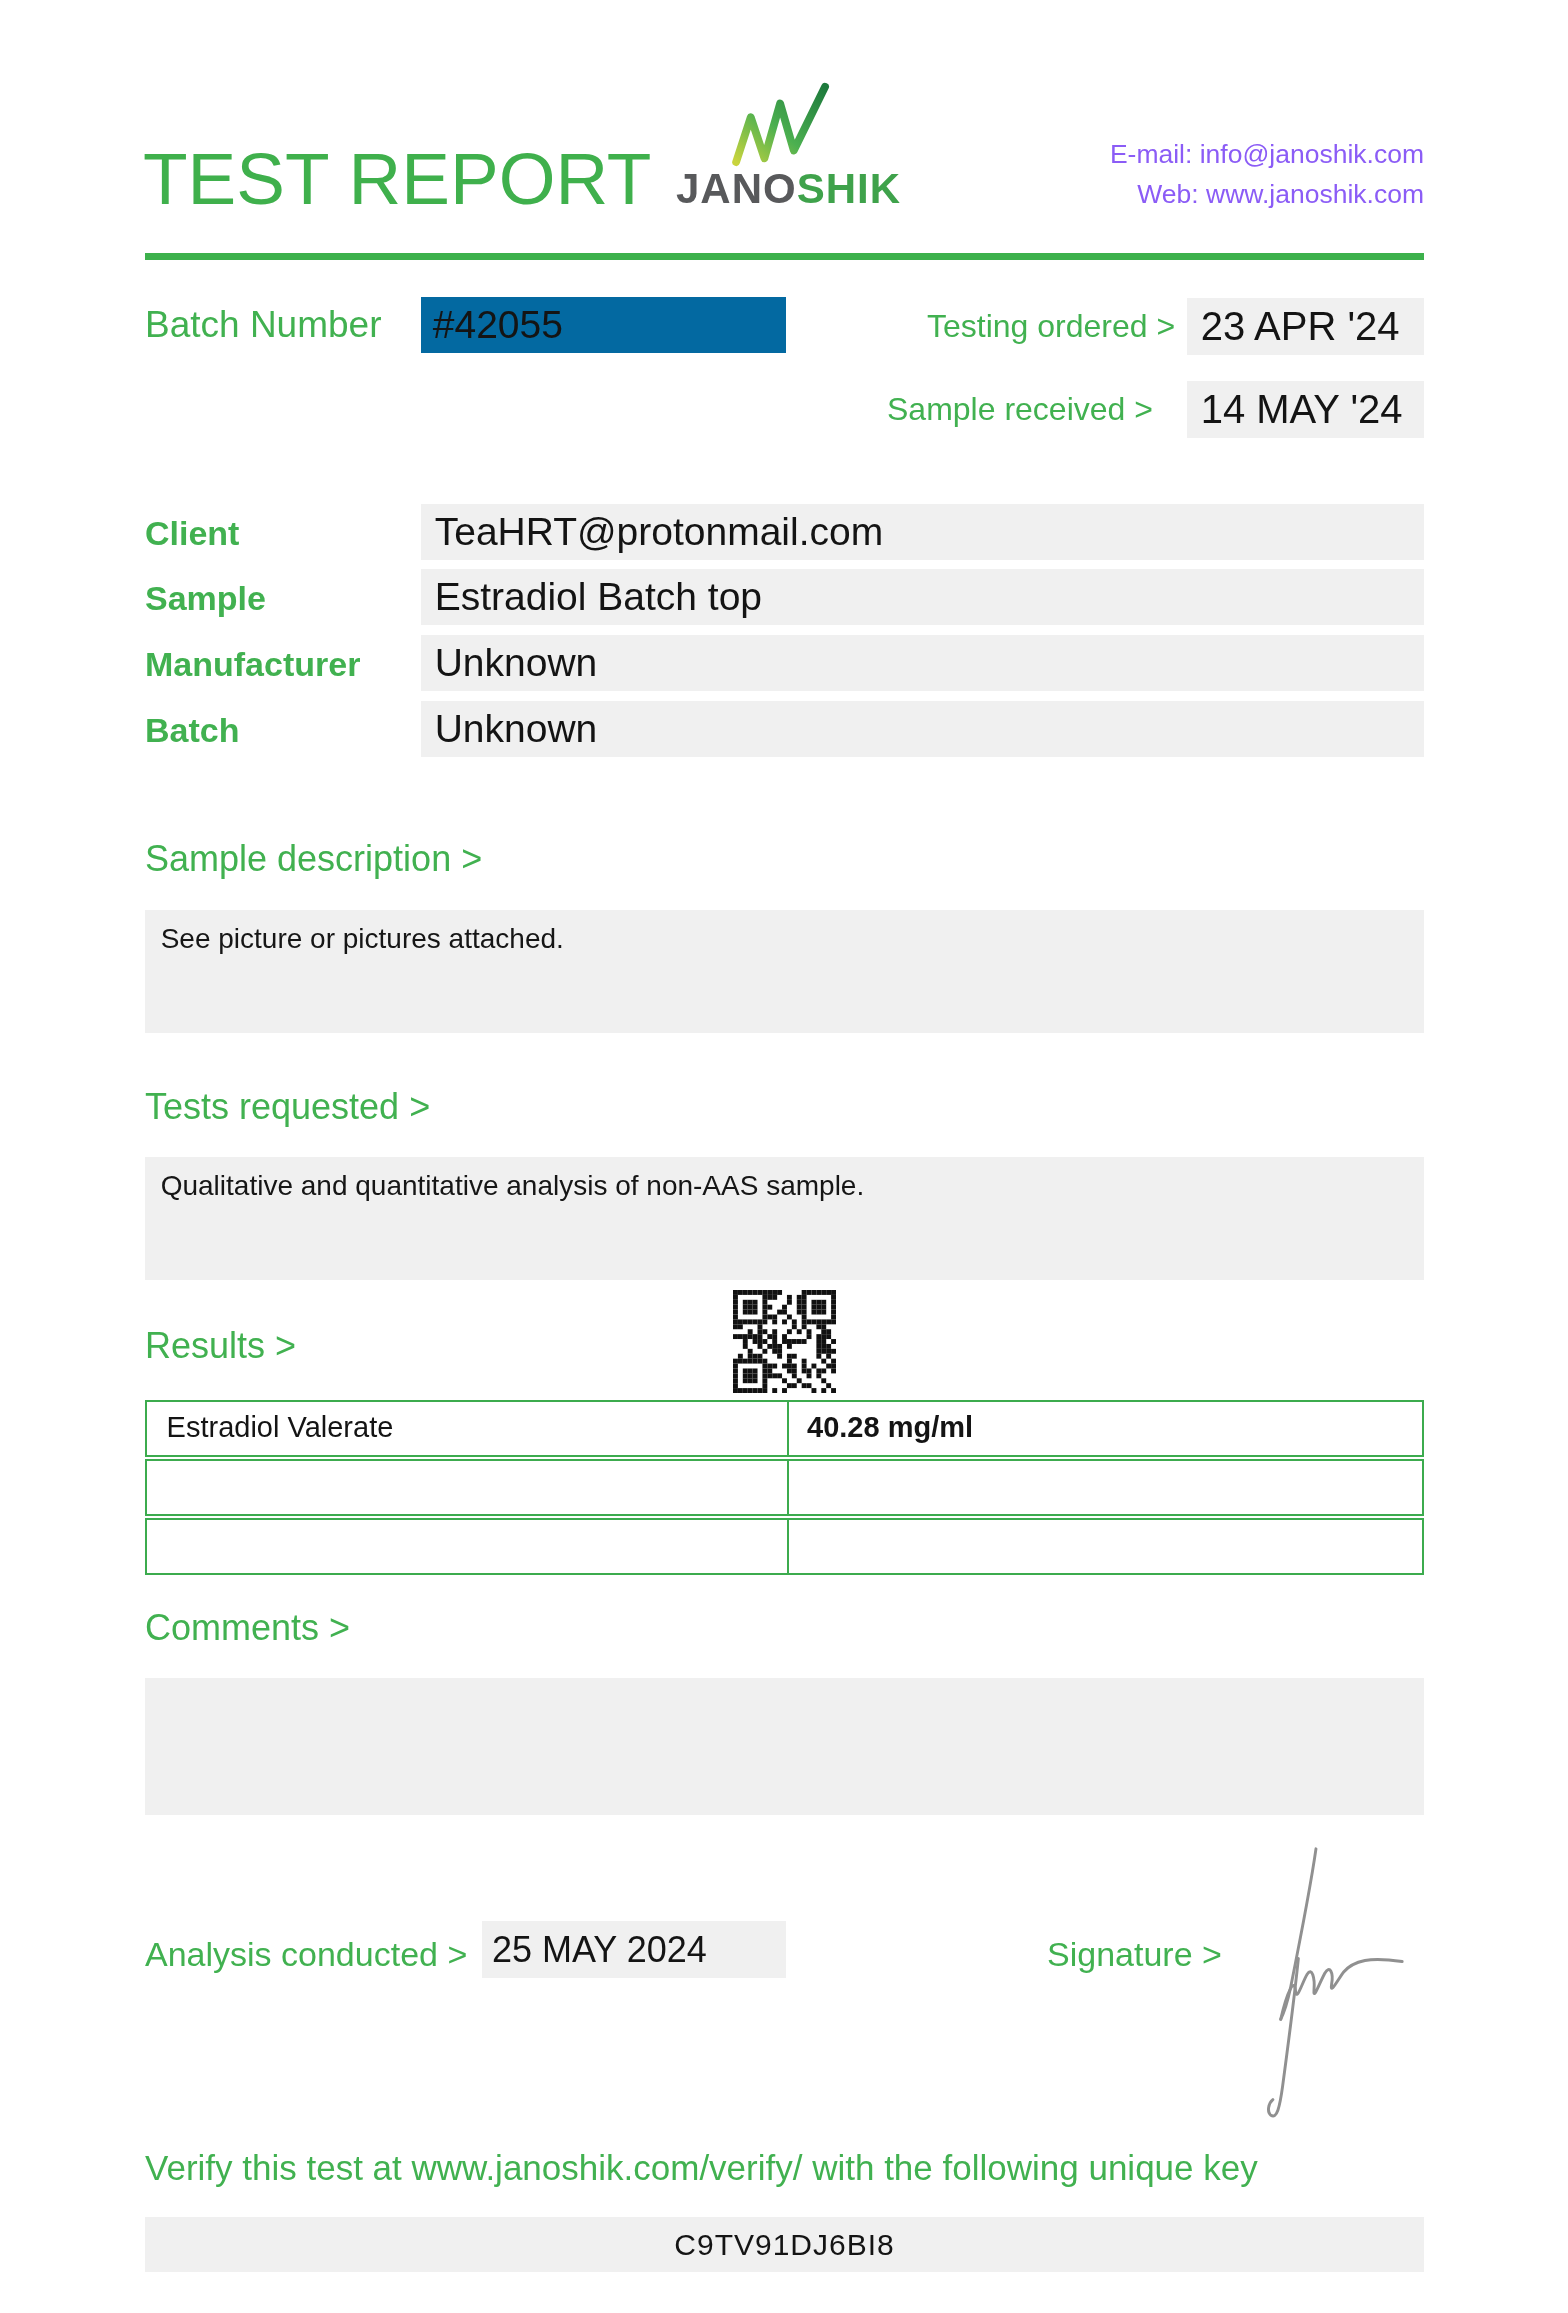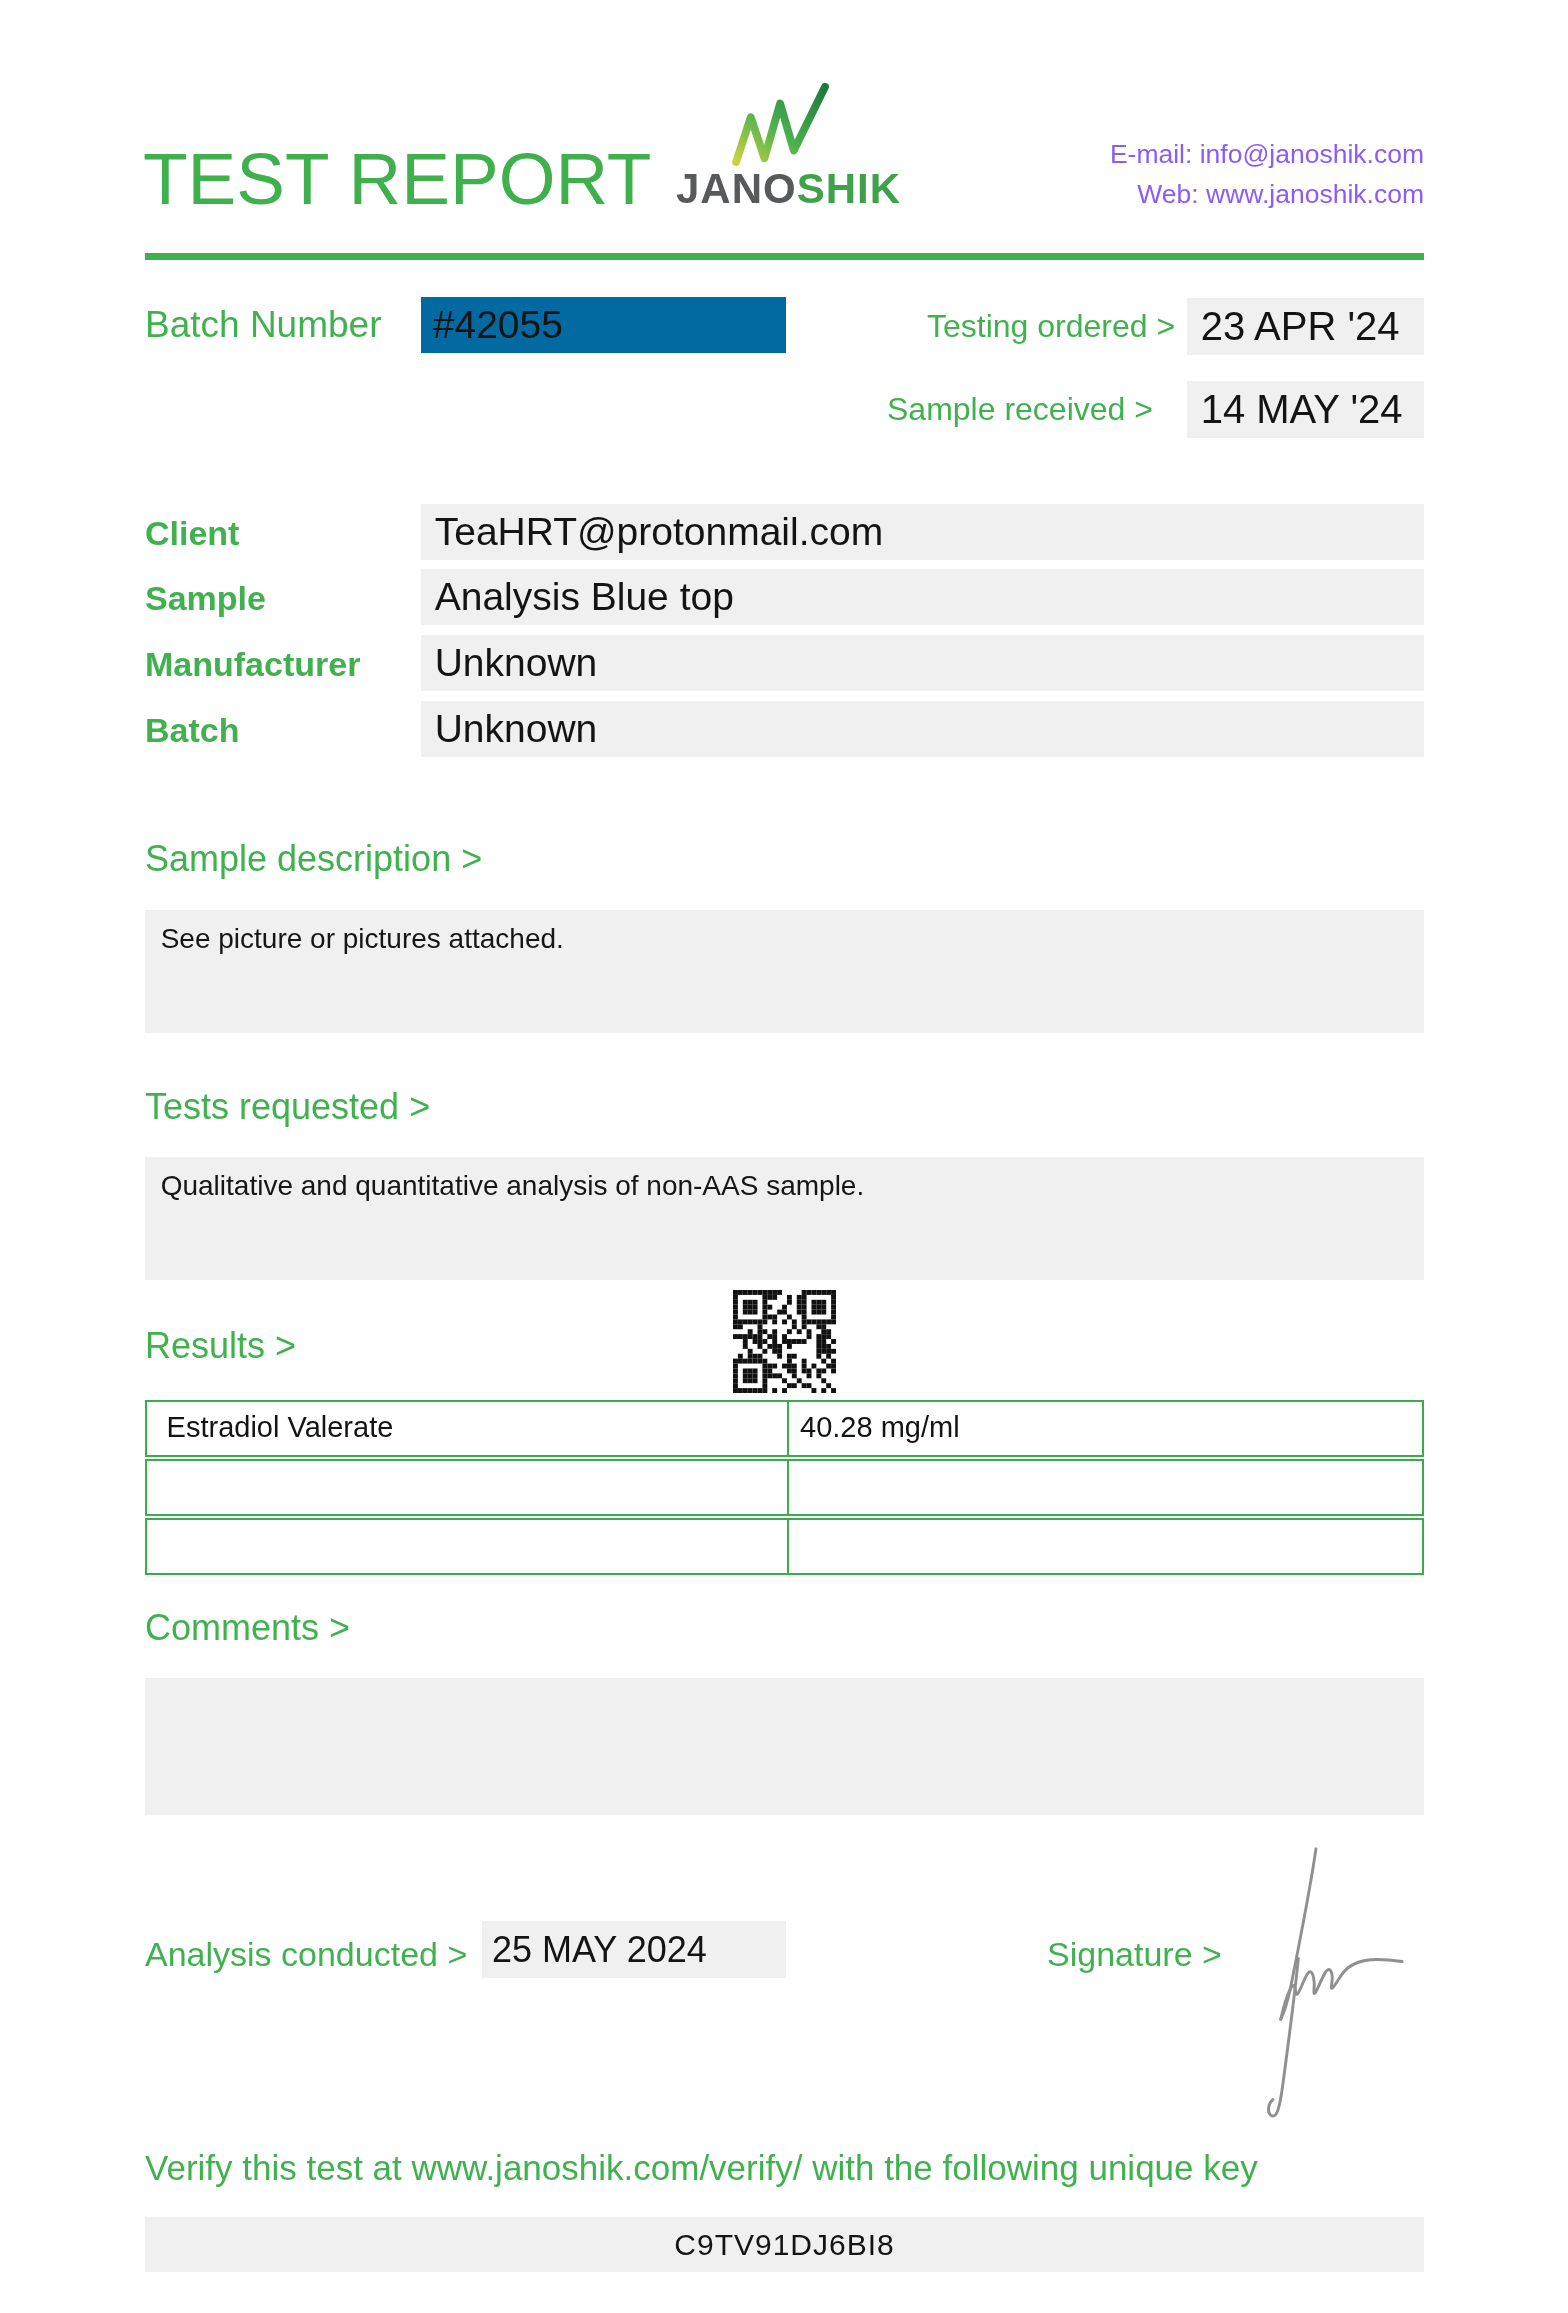--- a/index.html
+++ b/index.html
@@ -60,21 +60,21 @@
   .box-comments{left:145px;top:1678px;width:1279px;height:137px;background:#f0f0f0;}
   .boxtext{padding:12.7px 15.7px;font-size:28px;color:#161616;}
   
   .qr{left:733px;top:1290px;width:103px;height:103px;}
   
   .rtable{left:145px;top:1400px;width:1279px;}
   .rrow{display:flex;border:2.9px solid #3cab4e;height:57px;box-sizing:border-box;background:#fff;}
   .rrow + .rrow{margin-top:2px;}
   .rcell-l{width:642px;border-right:2.9px solid #3cab4e;box-sizing:border-box;
            line-height:51px;padding-left:19.6px;font-size:29px;color:#141414;white-space:nowrap;overflow:hidden;}
-  .rcell-r{flex:1;line-height:51px;padding-left:11px;font-size:29px;color:#141414;white-space:nowrap;overflow:hidden;}
+  .rcell-r{flex:1;line-height:51px;padding-left:18px;font-size:29px;color:#141414;white-space:nowrap;overflow:hidden;font-weight:bold;}
   
   .analysis-label{left:145px;top:1935px;font-size:34px;}
   .analysis-box{left:482px;top:1921px;width:304px;height:57px;background:#f0f0f0;}
   .analysis-box .val{padding-left:10px;line-height:57px;font-size:36px;color:#141414;white-space:nowrap;}
   .signature-label{left:1047px;top:1935px;font-size:34px;}
   .signature{left:1255px;top:1841px;width:167px;height:289px;}
   .verify{left:145px;top:2148px;width:1284px;font-size:35px;white-space:nowrap;color:#41b150;}
   .key-box{left:145px;top:2217px;width:1279px;height:55px;background:#f0f0f0;}
   .key-box .val{display:block;text-align:center;line-height:55px;font-size:30px;letter-spacing:1px;color:#141414;}
 </style>
@@ -121,21 +121,21 @@
   <div class="abs date-box-2">
     <div class="val">14 MAY '24</div>
   </div>
 
   <div class="abs detail-label d0l green">Client</div>
   <div class="abs detail-box d0b">
     <div class="val">TeaHRT@protonmail.com</div>
   </div>
   <div class="abs detail-label d1l green">Sample</div>
   <div class="abs detail-box d1b">
-    <div class="val">Analysis Blue top</div>
+    <div class="val">Estradiol Batch top</div>
   </div>
   <div class="abs detail-label d2l green">Manufacturer</div>
   <div class="abs detail-box d2b">
     <div class="val">Unknown</div>
   </div>
   <div class="abs detail-label d3l green">Batch</div>
   <div class="abs detail-box d3b">
     <div class="val">Unknown</div>
   </div>
 

